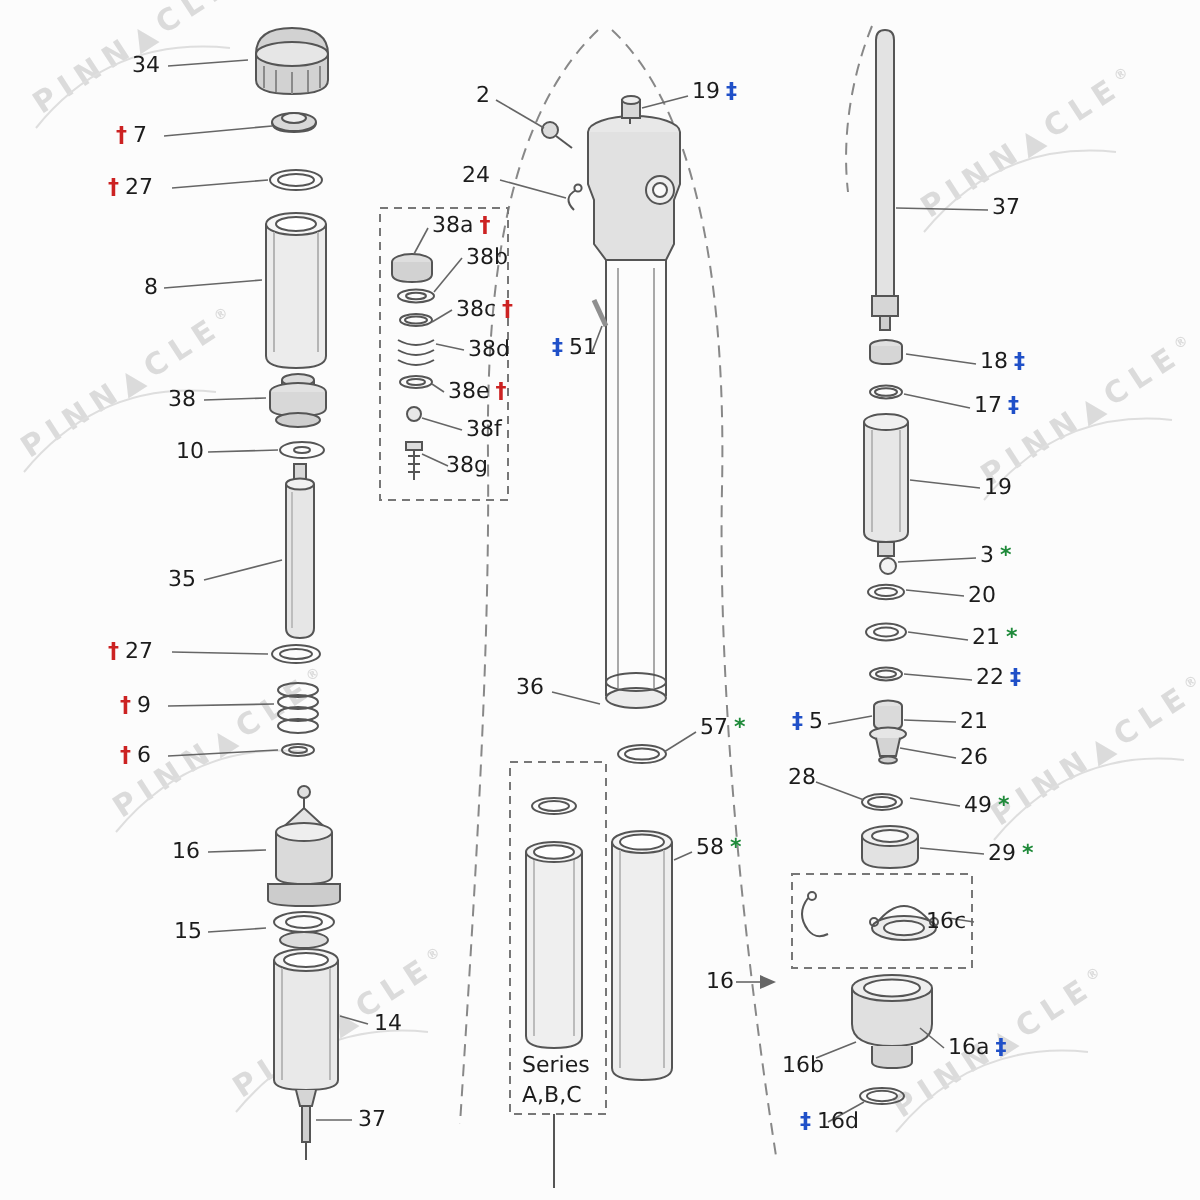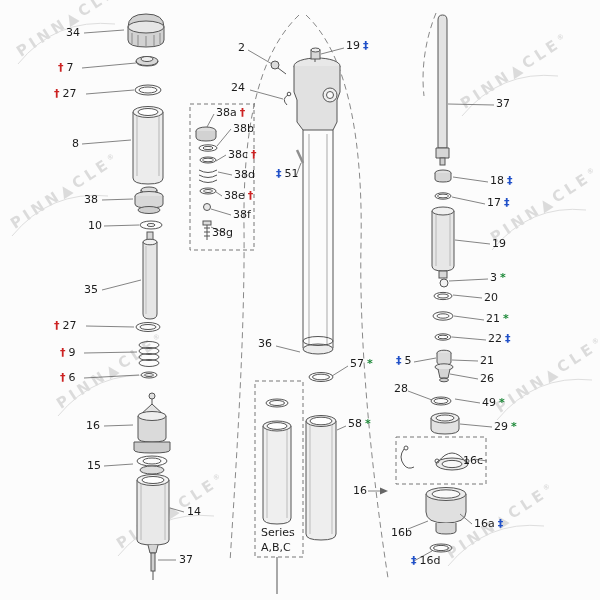--- a/index.html
+++ b/index.html
@@ -276,21 +276,21 @@
   <div class="lbl" style="left:87px;top:460px"><span>15</span></div>
   <div class="lbl" style="left:187px;top:506px"><span>14</span></div>
   <div class="lbl" style="left:179px;top:554px"><span>37</span></div>
 
   <div class="lbl" style="left:216px;top:107px"><span>38a</span><span class="mk mk-red mk-after">†</span></div>
   <div class="lbl" style="left:233px;top:123px"><span>38b</span></div>
   <div class="lbl" style="left:228px;top:149px"><span>38c</span><span class="mk mk-red mk-after">†</span></div>
   <div class="lbl" style="left:234px;top:169px"><span>38d</span></div>
   <div class="lbl" style="left:224px;top:190px"><span>38e</span><span class="mk mk-red mk-after">†</span></div>
   <div class="lbl" style="left:233px;top:209px"><span>38f</span></div>
-  <div class="lbl" style="left:212px;top:227px"><span>38g</span></div>
+  <div class="lbl" style="left:223px;top:227px"><span>38g</span></div>
 
   <div class="lbl" style="left:238px;top:42px"><span>2</span></div>
   <div class="lbl" style="left:231px;top:82px"><span>24</span></div>
   <div class="lbl" style="left:346px;top:40px"><span>19</span><span class="mk mk-blue mk-after">‡</span></div>
   <div class="lbl" style="left:276px;top:168px"><span class="mk mk-blue mk-before">‡</span><span>51</span></div>
   <div class="lbl" style="left:258px;top:338px"><span>36</span></div>
   <div class="lbl" style="left:350px;top:358px"><span>57</span><span class="mk mk-green mk-after">*</span></div>
   <div class="lbl" style="left:348px;top:418px"><span>58</span><span class="mk mk-green mk-after">*</span></div>
 
   <div class="lbl" style="left:496px;top:98px"><span>37</span></div>
@@ -304,20 +304,20 @@
   <div class="lbl" style="left:396px;top:355px"><span class="mk mk-blue mk-before">‡</span><span>5</span></div>
   <div class="lbl" style="left:480px;top:355px"><span>21</span></div>
   <div class="lbl" style="left:480px;top:373px"><span>26</span></div>
   <div class="lbl" style="left:394px;top:383px"><span>28</span></div>
   <div class="lbl" style="left:482px;top:397px"><span>49</span><span class="mk mk-green mk-after">*</span></div>
   <div class="lbl" style="left:494px;top:421px"><span>29</span><span class="mk mk-green mk-after">*</span></div>
   <div class="lbl" style="left:463px;top:455px"><span>16c</span></div>
   <div class="lbl" style="left:353px;top:485px"><span>16</span></div>
   <div class="lbl" style="left:391px;top:527px"><span>16b</span></div>
   <div class="lbl" style="left:474px;top:518px"><span>16a</span><span class="mk mk-blue mk-after">‡</span></div>
-  <div class="lbl" style="left:411px;top:555px"><span class="mk mk-blue mk-before">‡</span><span>16d</span></div>
+  <div class="lbl" style="left:400px;top:555px"><span class="mk mk-blue mk-before">‡</span><span>16d</span></div>
 
   <div class="series">
     <div>Series</div>
     <div>A,B,C</div>
   </div>
 
 </div>
 
 </body></html>

